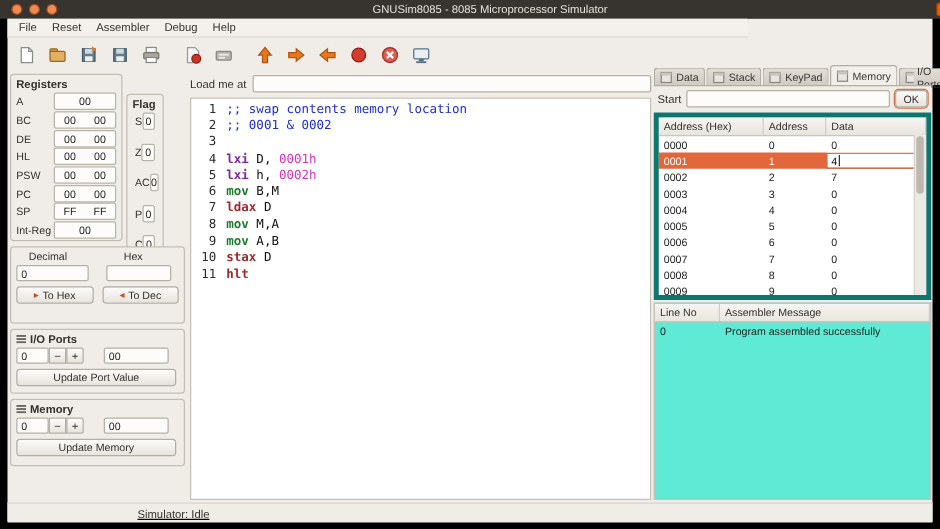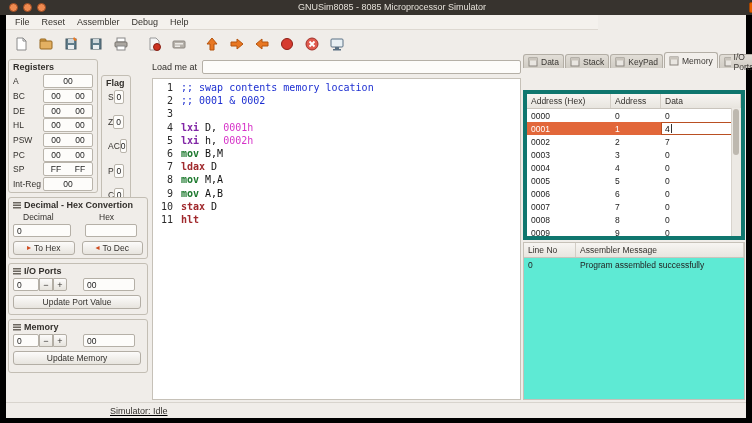--- a/index.html
+++ b/index.html
@@ -294,28 +294,20 @@
             <span class="flag-entry">0</span>
           </div>
         <div class="flag-row">
             <span class="flag-label">C</span>
             <span class="flag-entry">0</span>
           </div>
       </div>
     </div>
 
     <div class="frame frame-converter">
-      <div class="frame-title">
-        <svg width="8" height="8">
-            <rect y="1" width="8" height="1.5" fill="#6b665f"></rect>
-            <rect y="3.5" width="8" height="1.5" fill="#6b665f"></rect>
-            <rect y="6" width="8" height="1.5" fill="#6b665f"></rect>
-          </svg>
-        <span>Decimal - Hex Convertion</span>
-      </div>
       <div class="conv-labels">
         <span class="l1">Decimal</span>
         <span class="l2">Hex</span>
       </div>
       <div class="conv-inputs">
         <input class="entry" style="width: 58px;" value="0">
         <input class="entry" style="width: 52px;" value="">
       </div>
       <div class="conv-buttons">
         <span class="btn">
@@ -450,20 +442,25 @@
         </span>
       <span class="tab">
           <svg width="10" height="10">
             <rect x="1" y="1" width="8" height="8" fill="#e9e6e1" stroke="#8a857e"></rect>
             <rect x="1" y="1" width="8" height="2.5" fill="#c9c4bc"></rect>
           </svg>
           <span>I/O Ports</span>
         </span>
     </div>
 
+    <div class="start-row">
+      <span>Start</span>
+      <input class="entry start-input" value="" style="">
+      <span class="btn ok-btn">OK</span>
+    </div>
 
     <div class="mem-table">
       <div class="thead">
         <span class="th w1">Address (Hex)</span>
         <span class="th w2">Address</span>
         <span class="th w3">Data</span>
       </div>
       <div class="trow">
           <span class="td w1">0000</span>
           <span class="td w2">0</span>

